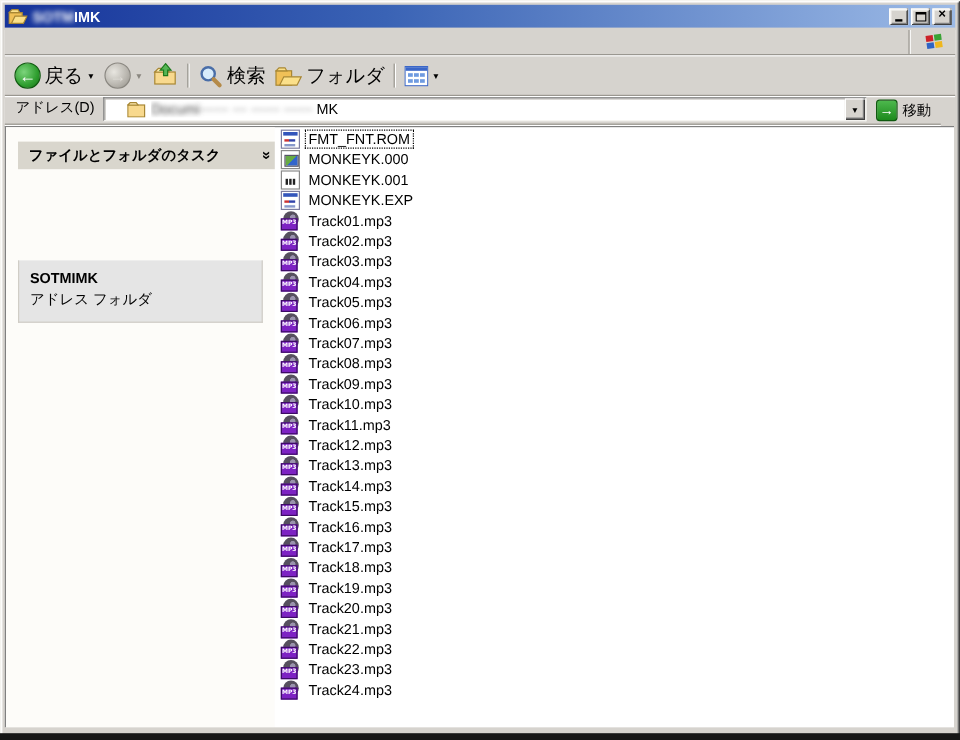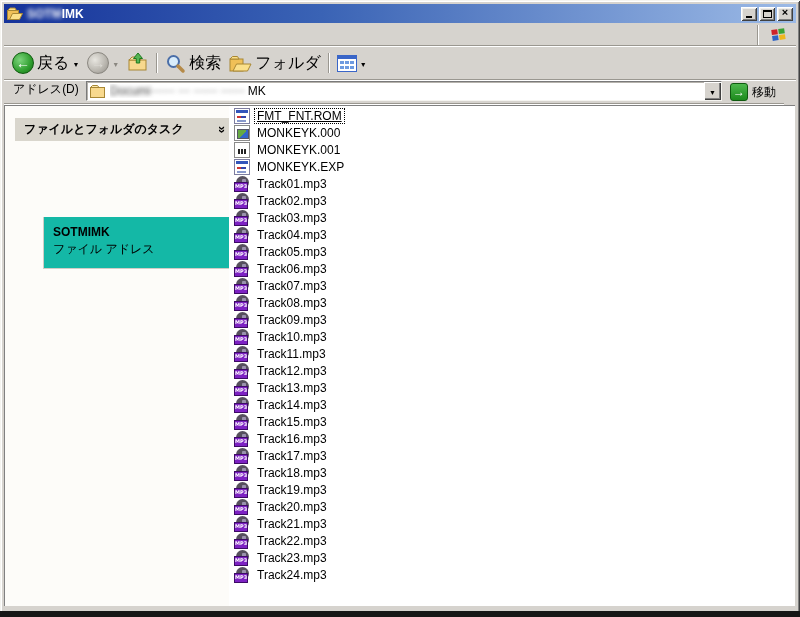--- a/index.html
+++ b/index.html
@@ -38,48 +38,48 @@
   .nav-back{background:radial-gradient(circle at 7px 7px,#7cd47c,#2f9e2f 60%,#166e16);border:1px solid #0f5a0f;}
   .nav-fwd{background:radial-gradient(circle at 7px 7px,#e8e6e0,#b8b5ae 60%,#908d86);border:1px solid #8a8780;color:#dcdad4;}
   .caret{font-size:7px;line-height:1;transform:translateY(1px);}
   .caret.dis{color:#8a8780;}
   .tb-label{font-size:16px;}
   
   .addressbar{position:absolute;left:4px;top:81px;right:16px;height:23px;display:flex;
     border-bottom:1px solid #9a9790;box-shadow:0 1px 0 #fff;padding:0 2px;}
   .addr-label{padding:0 7px;white-space:nowrap;}
   .addr-combo{flex:1;height:20px;background:#fff;display:flex;align-items:center;
-    border:1px solid;border-color:#7a7a7a #f5f4f0 #f5f4f0 #7a7a7a;box-shadow:inset 1px 1px 0 #b5b2ac;padding-left:3px;}
+    border:1px solid;border-color:#7a7a7a #f5f4f0 #f5f4f0 #7a7a7a;box-shadow:inset 1px 1px 0 #b5b2ac;padding-left:19px;}
   .addr-combo svg{flex:0 0 16px;margin-right:4px;}
   .addr-text{white-space:nowrap;overflow:hidden;}
   .addr-blur{filter:blur(2px);color:#444;}
   .addr-drop{margin-left:auto;width:17px;height:18px;background:#d6d3ce;display:flex;align-items:center;justify-content:center;
     box-shadow:inset 1px 1px 0 #fff, inset -1px -1px 0 #404040, inset -2px -2px 0 #808080;}
   .go-btn{display:flex;align-items:center;gap:4px;margin:0 6px 0 8px;white-space:nowrap;}
   .go-icon{width:18px;height:18px;background:linear-gradient(#4db84d,#1d8a1d);border:1px solid #0f5a0f;border-radius:3px;
     color:#fff;font-weight:bold;font-size:12px;display:flex;align-items:center;justify-content:center;line-height:1;}
   
   .client{position:absolute;left:4px;top:105px;right:5px;bottom:11px;background:#fff;
     border-top:1px solid #808080;border-left:1px solid #808080;}
   .sidebar{position:absolute;left:0;top:0;bottom:0;width:224px;background:#fdfcf9;}
   .panel-header{position:absolute;left:10px;width:220px;height:23px;background:#d9d6cd;
     display:flex;align-items:center;padding:0 9px;font-weight:bold;}
   .ph-1{top:12px;} .ph-2{top:50px;} .ph-3{top:88px;}
   .chev{margin-left:auto;font-weight:bold;font-size:13px;display:inline-block;}
   .chev-down{transform:rotate(90deg);}
   .chev-up{transform:rotate(90deg);}
-  .details-box{position:absolute;left:10px;width:204px;top:111px;background:#14b8a6;
-    border:1px solid #d0cdc6;border-top:none;padding:7px 9px 9px 9px;line-height:1.45;margin-left:28px;}
+  .details-box{position:absolute;left:10px;width:204px;top:111px;background:#e5e5e5;
+    border:1px solid #d0cdc6;border-top:none;padding:7px 9px 9px 9px;line-height:1.45;}
   .details-name{font-weight:bold;}
   
   .filelist{position:absolute;left:224px;top:1px;right:0;bottom:0;background:#fff;overflow:hidden;}
   .file-row{display:flex;align-items:center;height:17px;padding-left:5px;width:max-content;}
   .ficon{width:16px;height:16px;flex:0 0 16px;margin-right:4px;position:relative;}
   .flabel{padding:0 2px;white-space:nowrap;border:1px solid transparent;}
-  .file-row.selected .flabel{border:1px dotted #000;text-decoration:underline;}
+  .file-row.selected .flabel{border:1px dotted #000;}
   .ficon-system{background:#fff;border:1px solid #7d7da0;}
   .ficon-system::before{content:"";position:absolute;left:1px;right:1px;top:1px;height:3px;background:#3355bb;}
   .ficon-system::after{content:"";position:absolute;left:2px;top:7px;width:9px;height:2px;
     background:linear-gradient(to right,#cc3333 40%,#3344aa 40%);box-shadow:0 4px 0 #8899cc;}
   .ficon-image{background:#fff;border:1px solid #8a8a8a;}
   .ficon-image::before{content:"";position:absolute;left:2px;top:3px;width:10px;height:8px;
     background:linear-gradient(135deg,#66aa44 50%,#3366cc 50%);border:1px solid #556;}
   .ficon-chart{background:#fff;border:1px solid #8a8a8a;}
   .ficon-chart::before{content:"";position:absolute;left:3px;bottom:3px;width:2px;height:5px;background:#222;
     box-shadow:3px 0 0 #222,6px 0 0 #222;}
@@ -200,21 +200,21 @@
   </div>
 
   <div class="client">
     <div class="sidebar">
       <div class="panel-header ph-1">
         <span>ファイルとフォルダのタスク</span>
         <span class="chev chev-down">»</span>
       </div>
       <div class="details-box">
         <div class="details-name">SOTMIMK</div>
-        <div>ファイル アドレス</div>
+        <div>アドレス フォルダ</div>
       </div>
     </div>
 
     <div class="filelist">
 
         <div class="file-row selected">
           <span class="ficon ficon-system"></span>
           <span class="flabel">FMT_FNT.ROM</span>
         </div>
 

